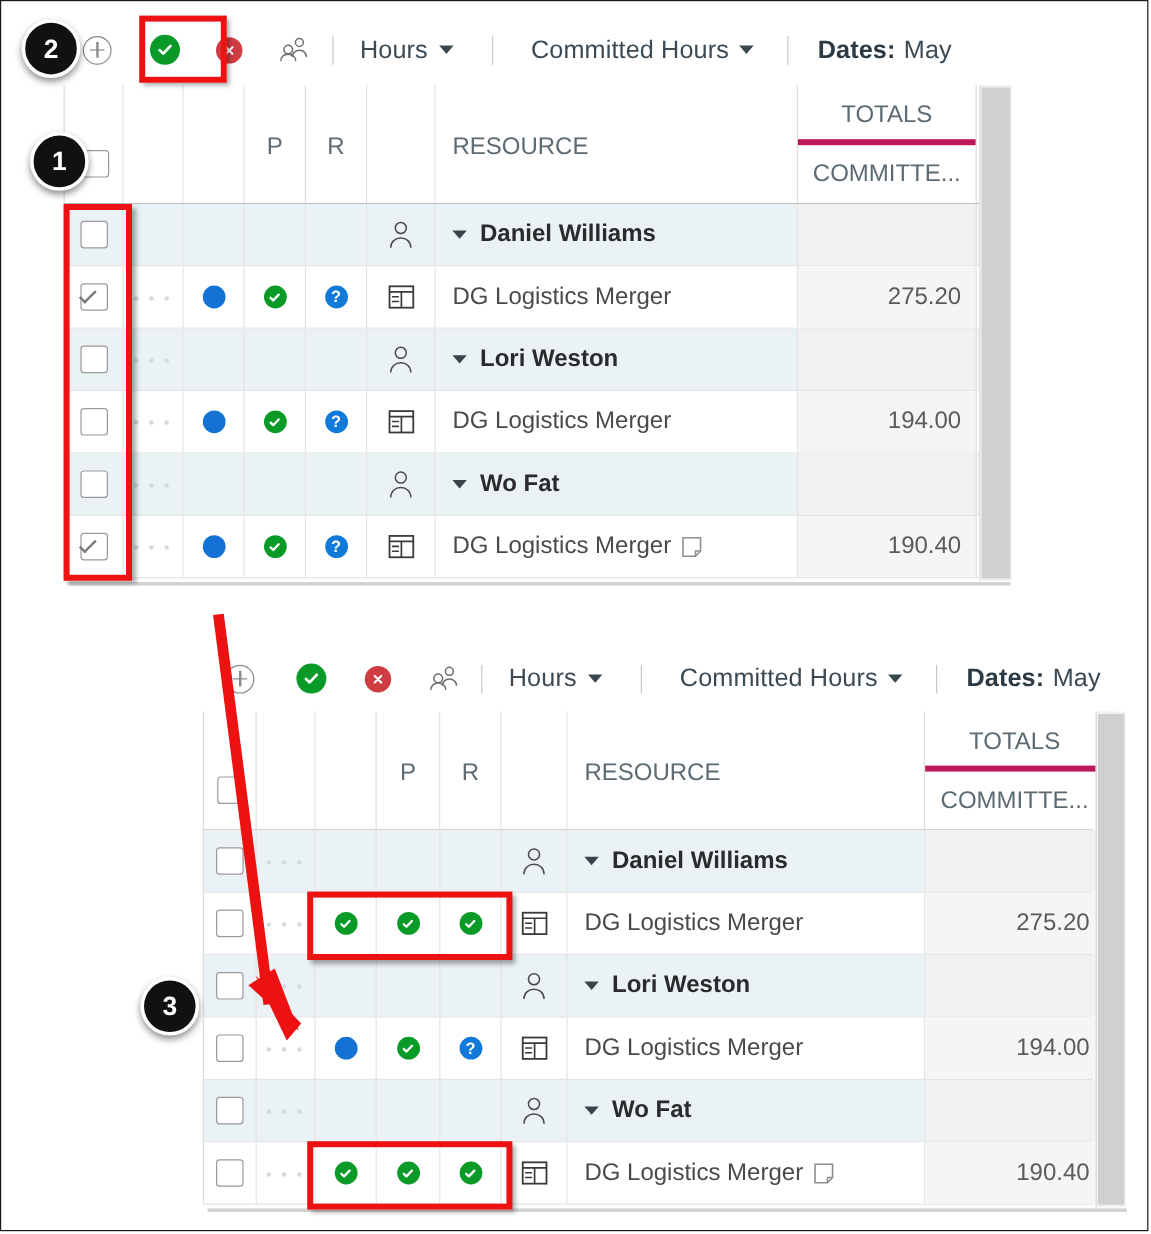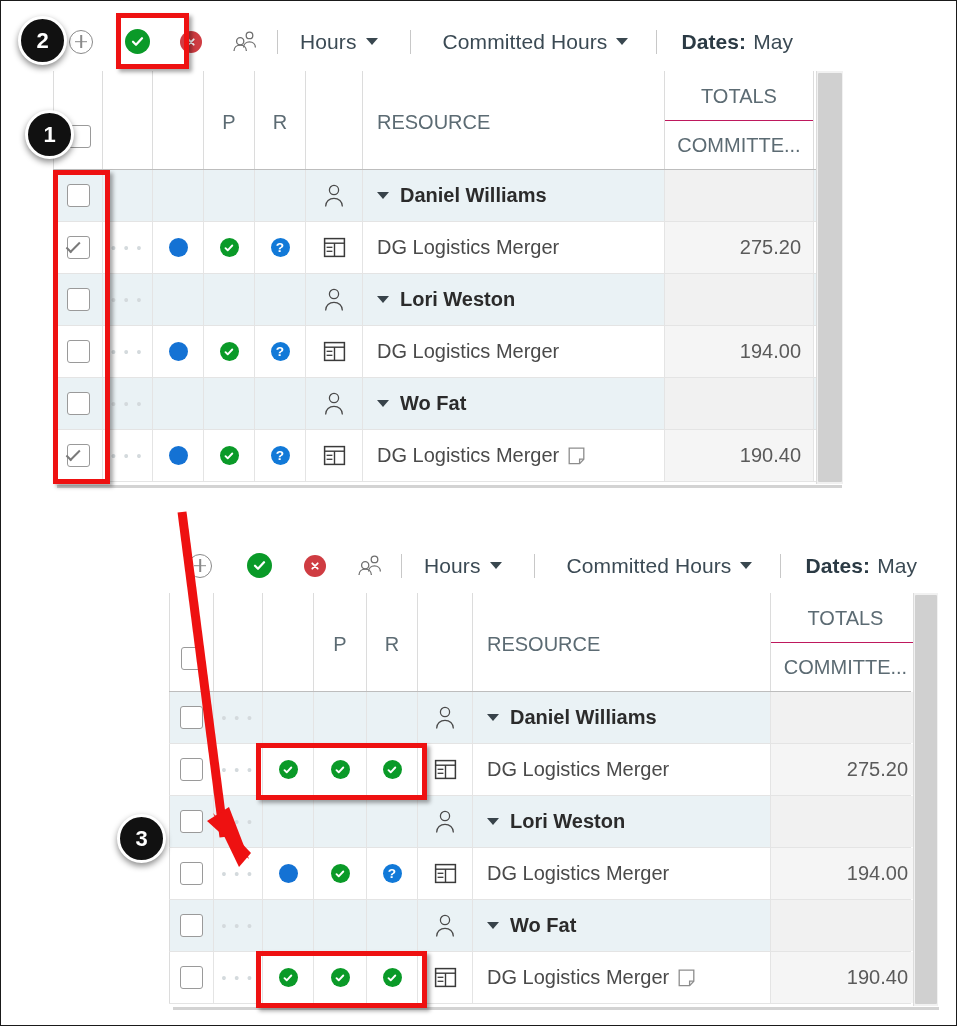--- a/index.html
+++ b/index.html
@@ -61,21 +61,21 @@
   .grid{position:absolute;box-sizing:border-box;background:#fff;}
   .ghead{position:absolute;left:0;top:0;box-sizing:border-box;background:#fff;border-bottom:1px solid #bdbdbd;}
   .hcell{position:absolute;top:0;box-sizing:border-box;border-right:1px solid #dcdcdc;height:100%;background:#fff;}
   .hcell.first{border-left:1px solid #dcdcdc;}
   .hlabel{
     position:absolute;left:0;right:0;text-align:center;color:#5c6b73;
     font-weight:400;
   }
   .hcell.resource .hlabel{text-align:left;}
   .totals-col{position:absolute;top:0;box-sizing:border-box;border-right:1px solid #dcdcdc;height:100%;background:#fff;}
-  .totals-top{position:absolute;left:0;right:0;top:0;border-bottom:1px solid #be185d;box-sizing:border-box;}
+  .totals-top{position:absolute;left:0;right:0;top:0;border-bottom:5px solid #be185d;box-sizing:border-box;}
   .totals-bot{position:absolute;left:0;right:0;bottom:0;box-sizing:border-box;}
   .totals-top span,.totals-bot span{position:absolute;left:0;right:0;text-align:center;color:#5c6b73;}
 
   .grow{position:absolute;left:0;box-sizing:border-box;border-bottom:1px solid #e4e4e4;}
   .grow.group{background:#eaf2f5;}
   .grow.item{background:#ffffff;}
   .gcell{position:absolute;top:0;height:100%;box-sizing:border-box;border-right:1px solid #e4e4e4;display:flex;align-items:center;justify-content:center;}
   .gcell.first{border-left:1px solid #dcdcdc;}
   .gcell.resource{justify-content:flex-start;}
   .gcell.total{justify-content:flex-end;background:#f5f5f5;}

